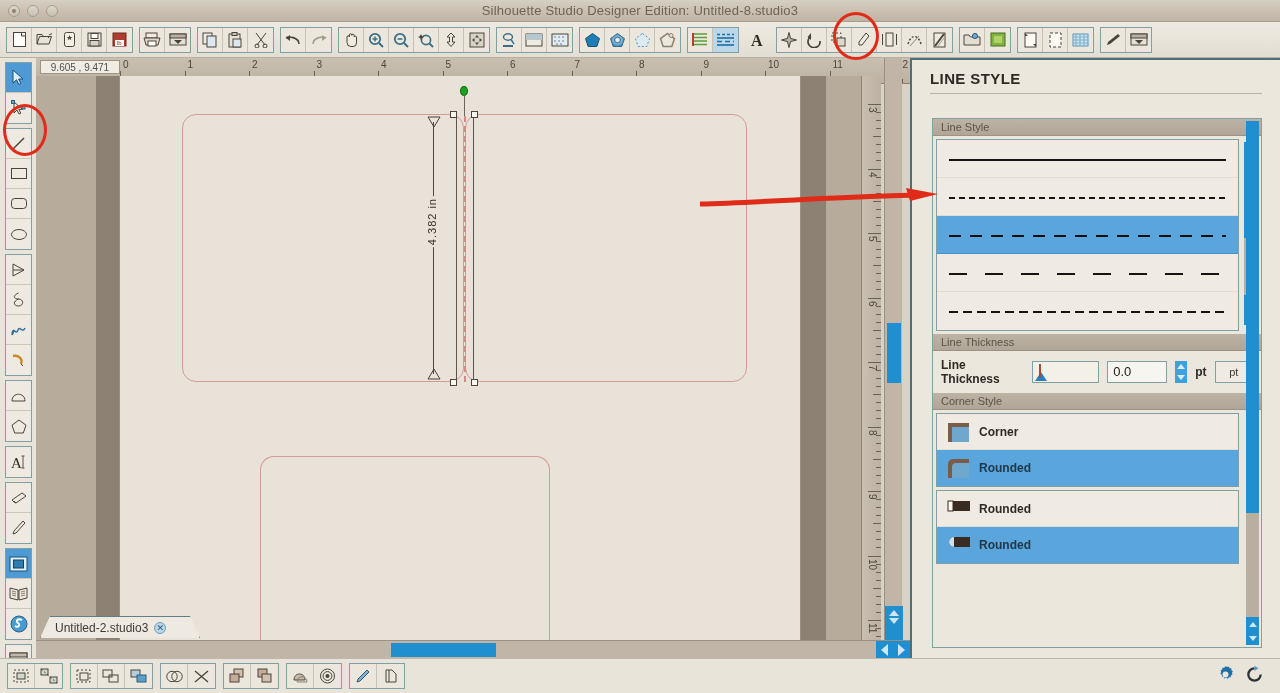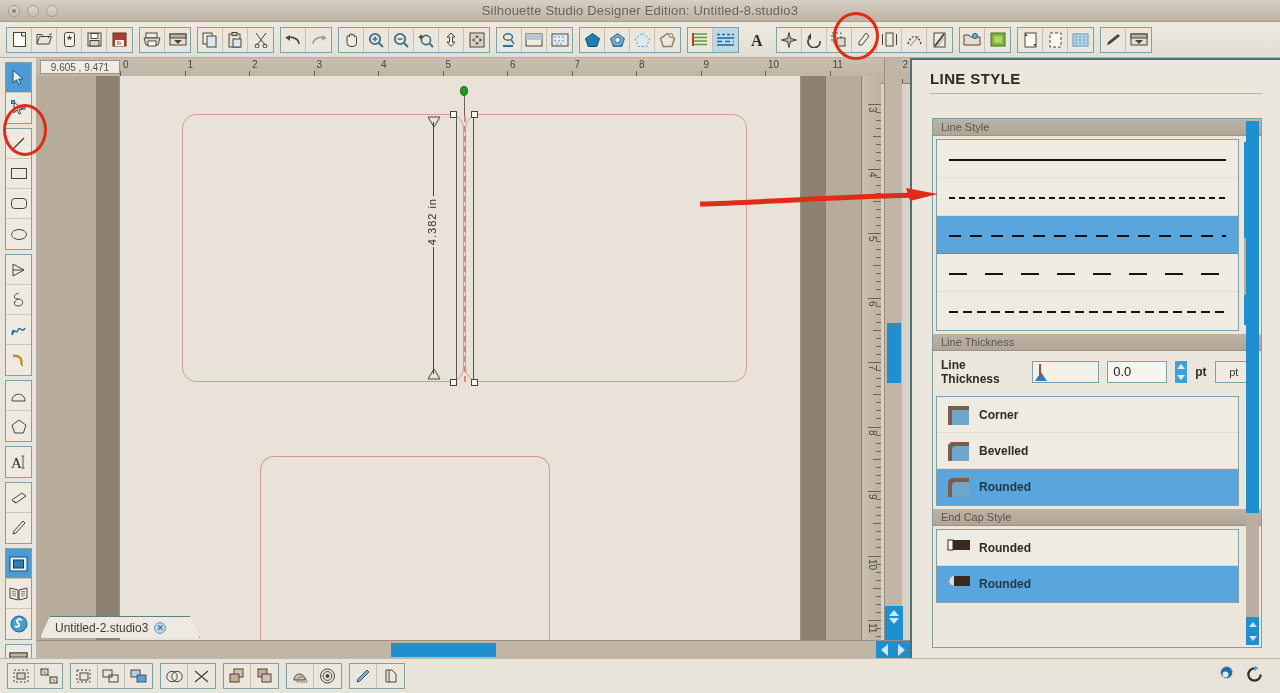--- a/index.html
+++ b/index.html
@@ -1074,48 +1074,40 @@
       </div>
       <div class="numBox">0.0</div>
       <div class="spin">
         <div class="tri-up" style="border-bottom-color:#d9eefb;border-left-width:4px;border-right-width:4px;border-bottom-width:5px;"></div>
         <div class="tri-dn" style="border-top-color:#d9eefb;border-left-width:4px;border-right-width:4px;border-top-width:5px;"></div>
       </div>
       <span class="unitTxt">pt</span>
       <div class="unitBtn">pt</div>
     </div>
 
+    <div class="sechdr">Corner Style</div>
     <div class="listbox" style="margin-right:22px;text-align:center;">
       <div class="optRow">
         <span class="swatch">
           <svg width="22" height="20">
               <path d="M1 1 L22 1 L22 20 L1 20 Z" fill="#7a5c4a"></path>
               <path d="M5 5 L22 5 L22 20 L5 20 Z" fill="#6fa8cc"></path>
             </svg></span>
         <span class="optLabel">Corner</span>
       </div>
-      <div class="optRow">
-        <span class="swatch">
-          <svg width="22" height="20">
-              <path d="M4 1 L22 1 L22 20 L1 20 L1 4 Z" fill="#7a5c4a"></path>
-              <path d="M7 5 L22 5 L22 20 L5 20 L5 7 Z" fill="#6fa8cc"></path>
-            </svg></span>
-        <span class="optLabel">Bevelled</span>
-      </div>
       <div class="optRow sel" style="border-bottom:none;">
         <span class="swatch">
           <svg width="22" height="20">
               <path d="M1 20 L1 6 A5 5 0 0 1 6 1 L22 1 L22 20 Z" fill="#7a5c4a"></path>
               <path d="M5 20 L5 9 A4 4 0 0 1 9 5 L22 5 L22 20 Z" fill="#6fa8cc"></path>
             </svg></span>
         <span class="optLabel">Rounded</span>
       </div>
     </div>
 
-    <div class="sechdr" style="margin-top:2px;">End Cap Style</div>
     <div class="listbox" style="margin-right:22px;">
       <div class="optRow">
         <span class="swatch">
           <svg width="24" height="14">
               <rect x="1" y="2" width="5" height="10" fill="#fdfaf3" stroke="#3a2b22"></rect>
               <rect x="6" y="2" width="17" height="10" fill="#3a2b22"></rect>
             </svg></span>
         <span class="optLabel">Rounded</span>
       </div>
       <div class="optRow sel" style="border-bottom:none;">

